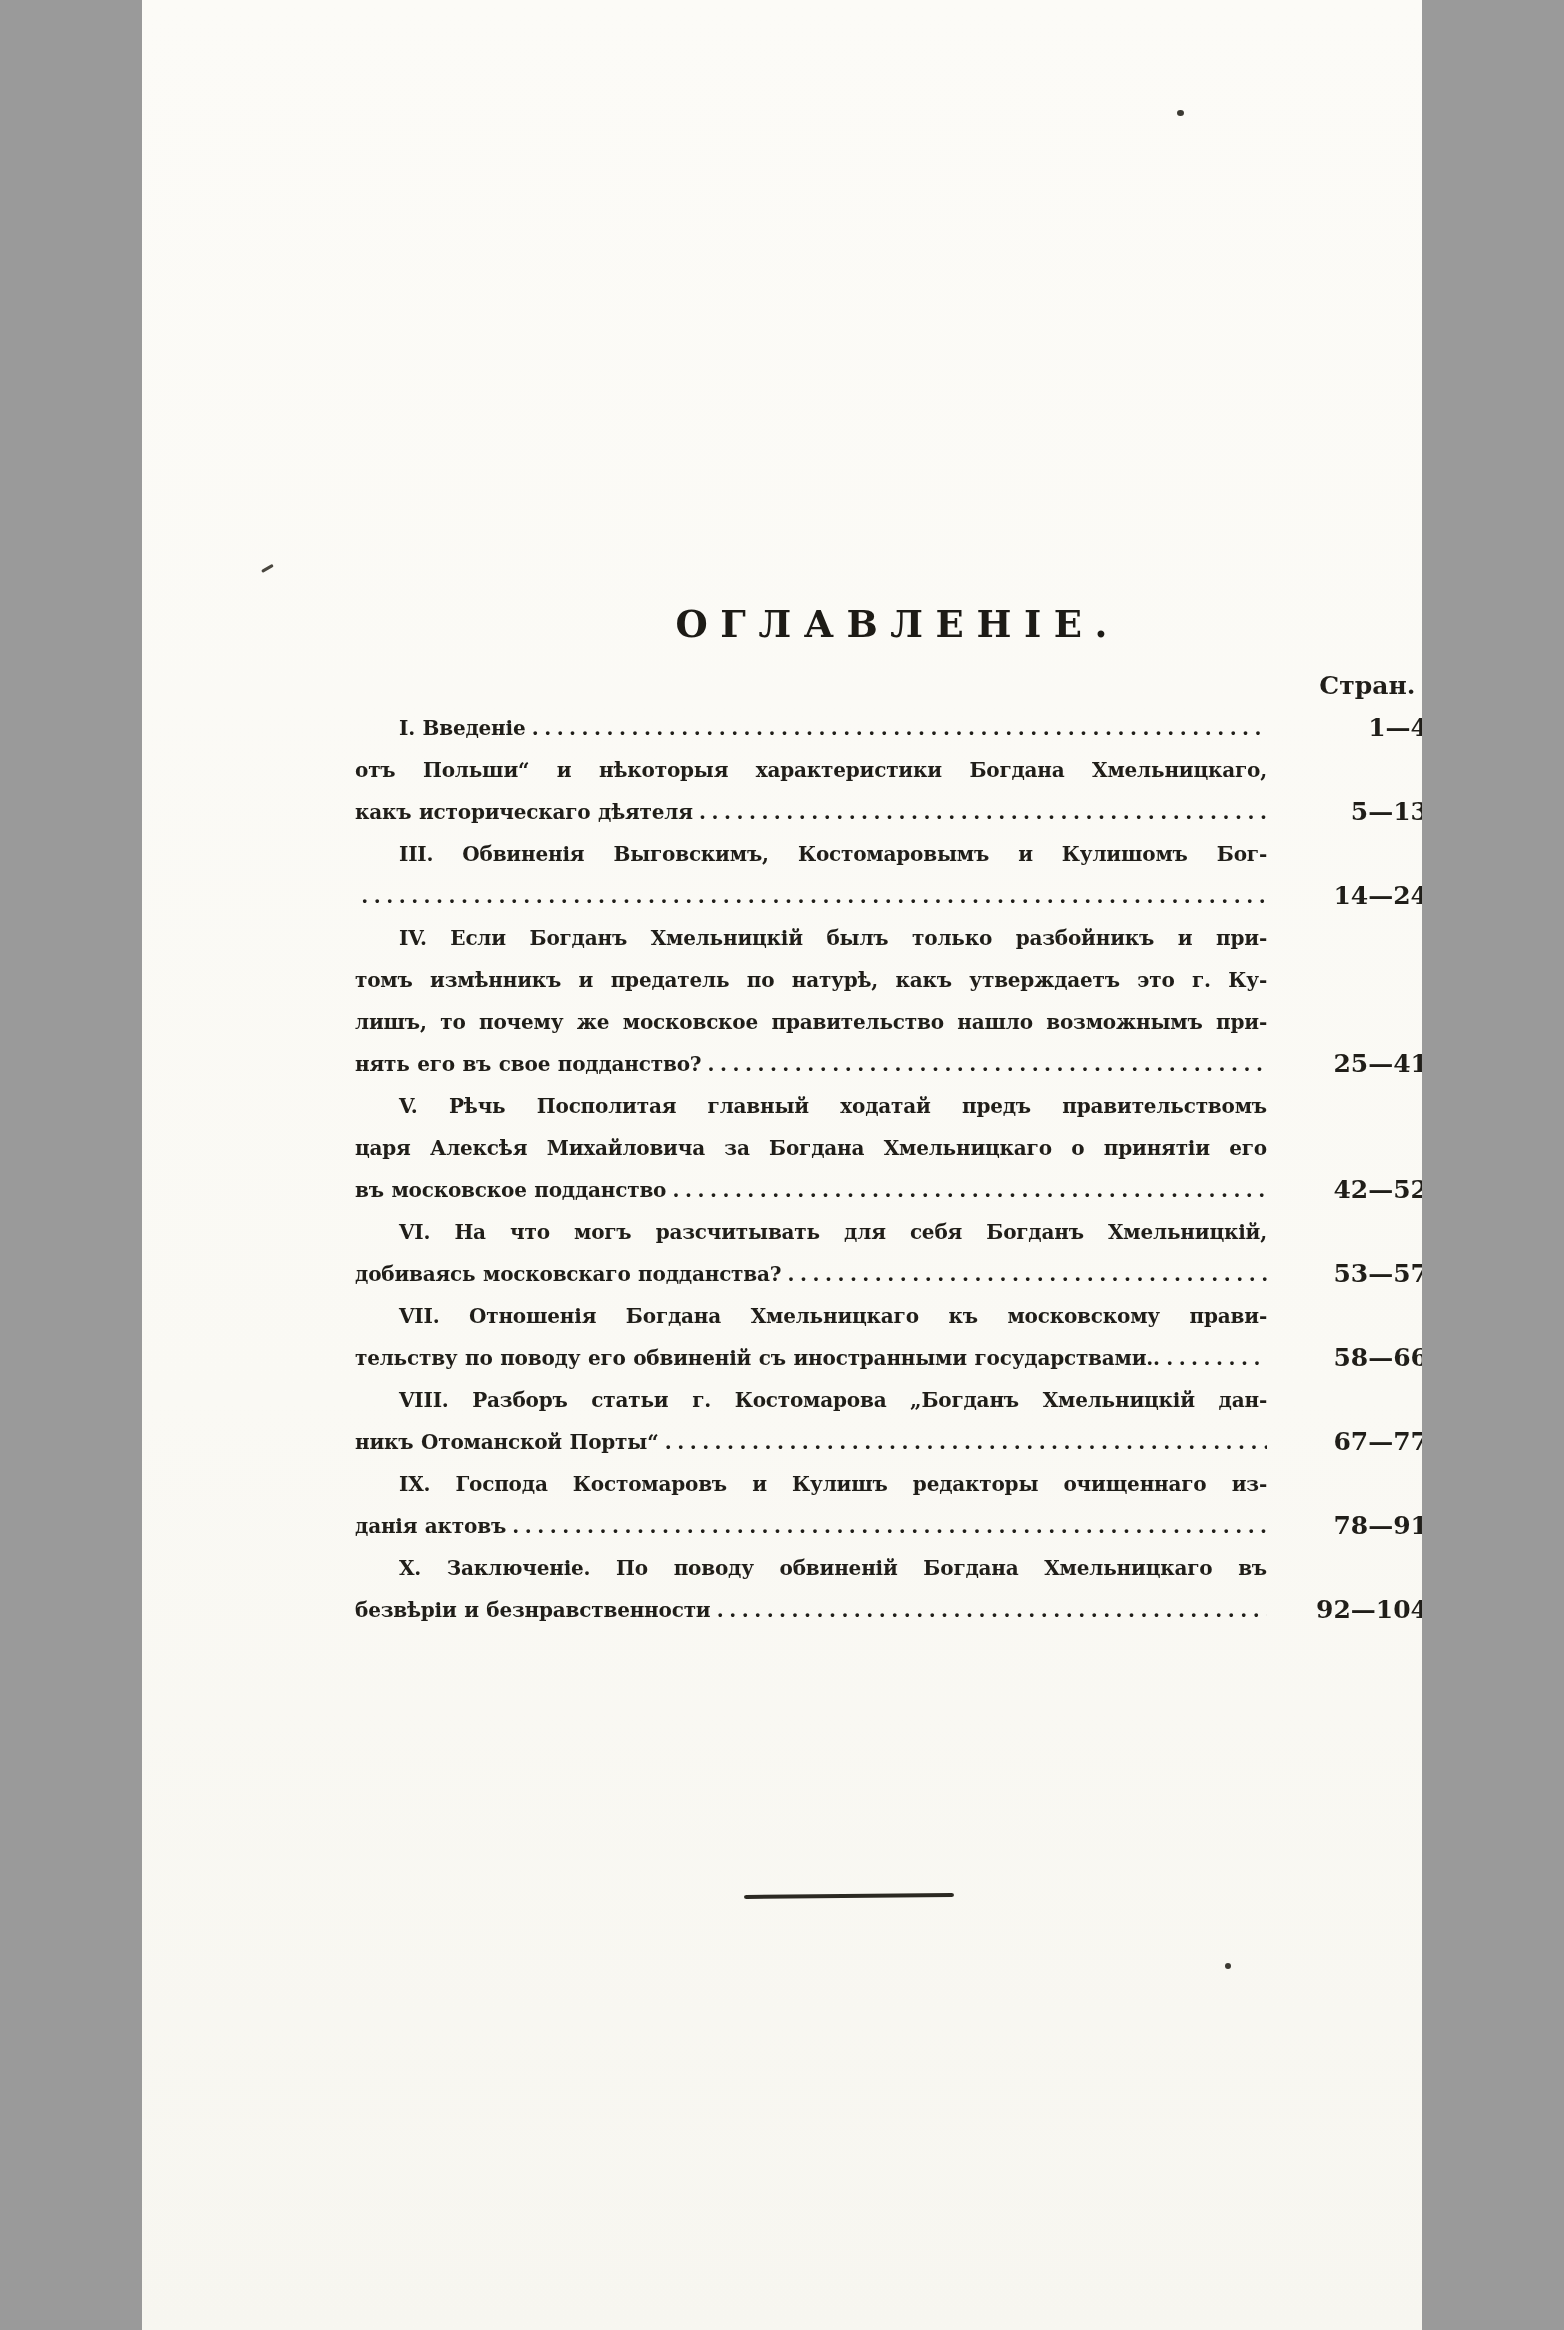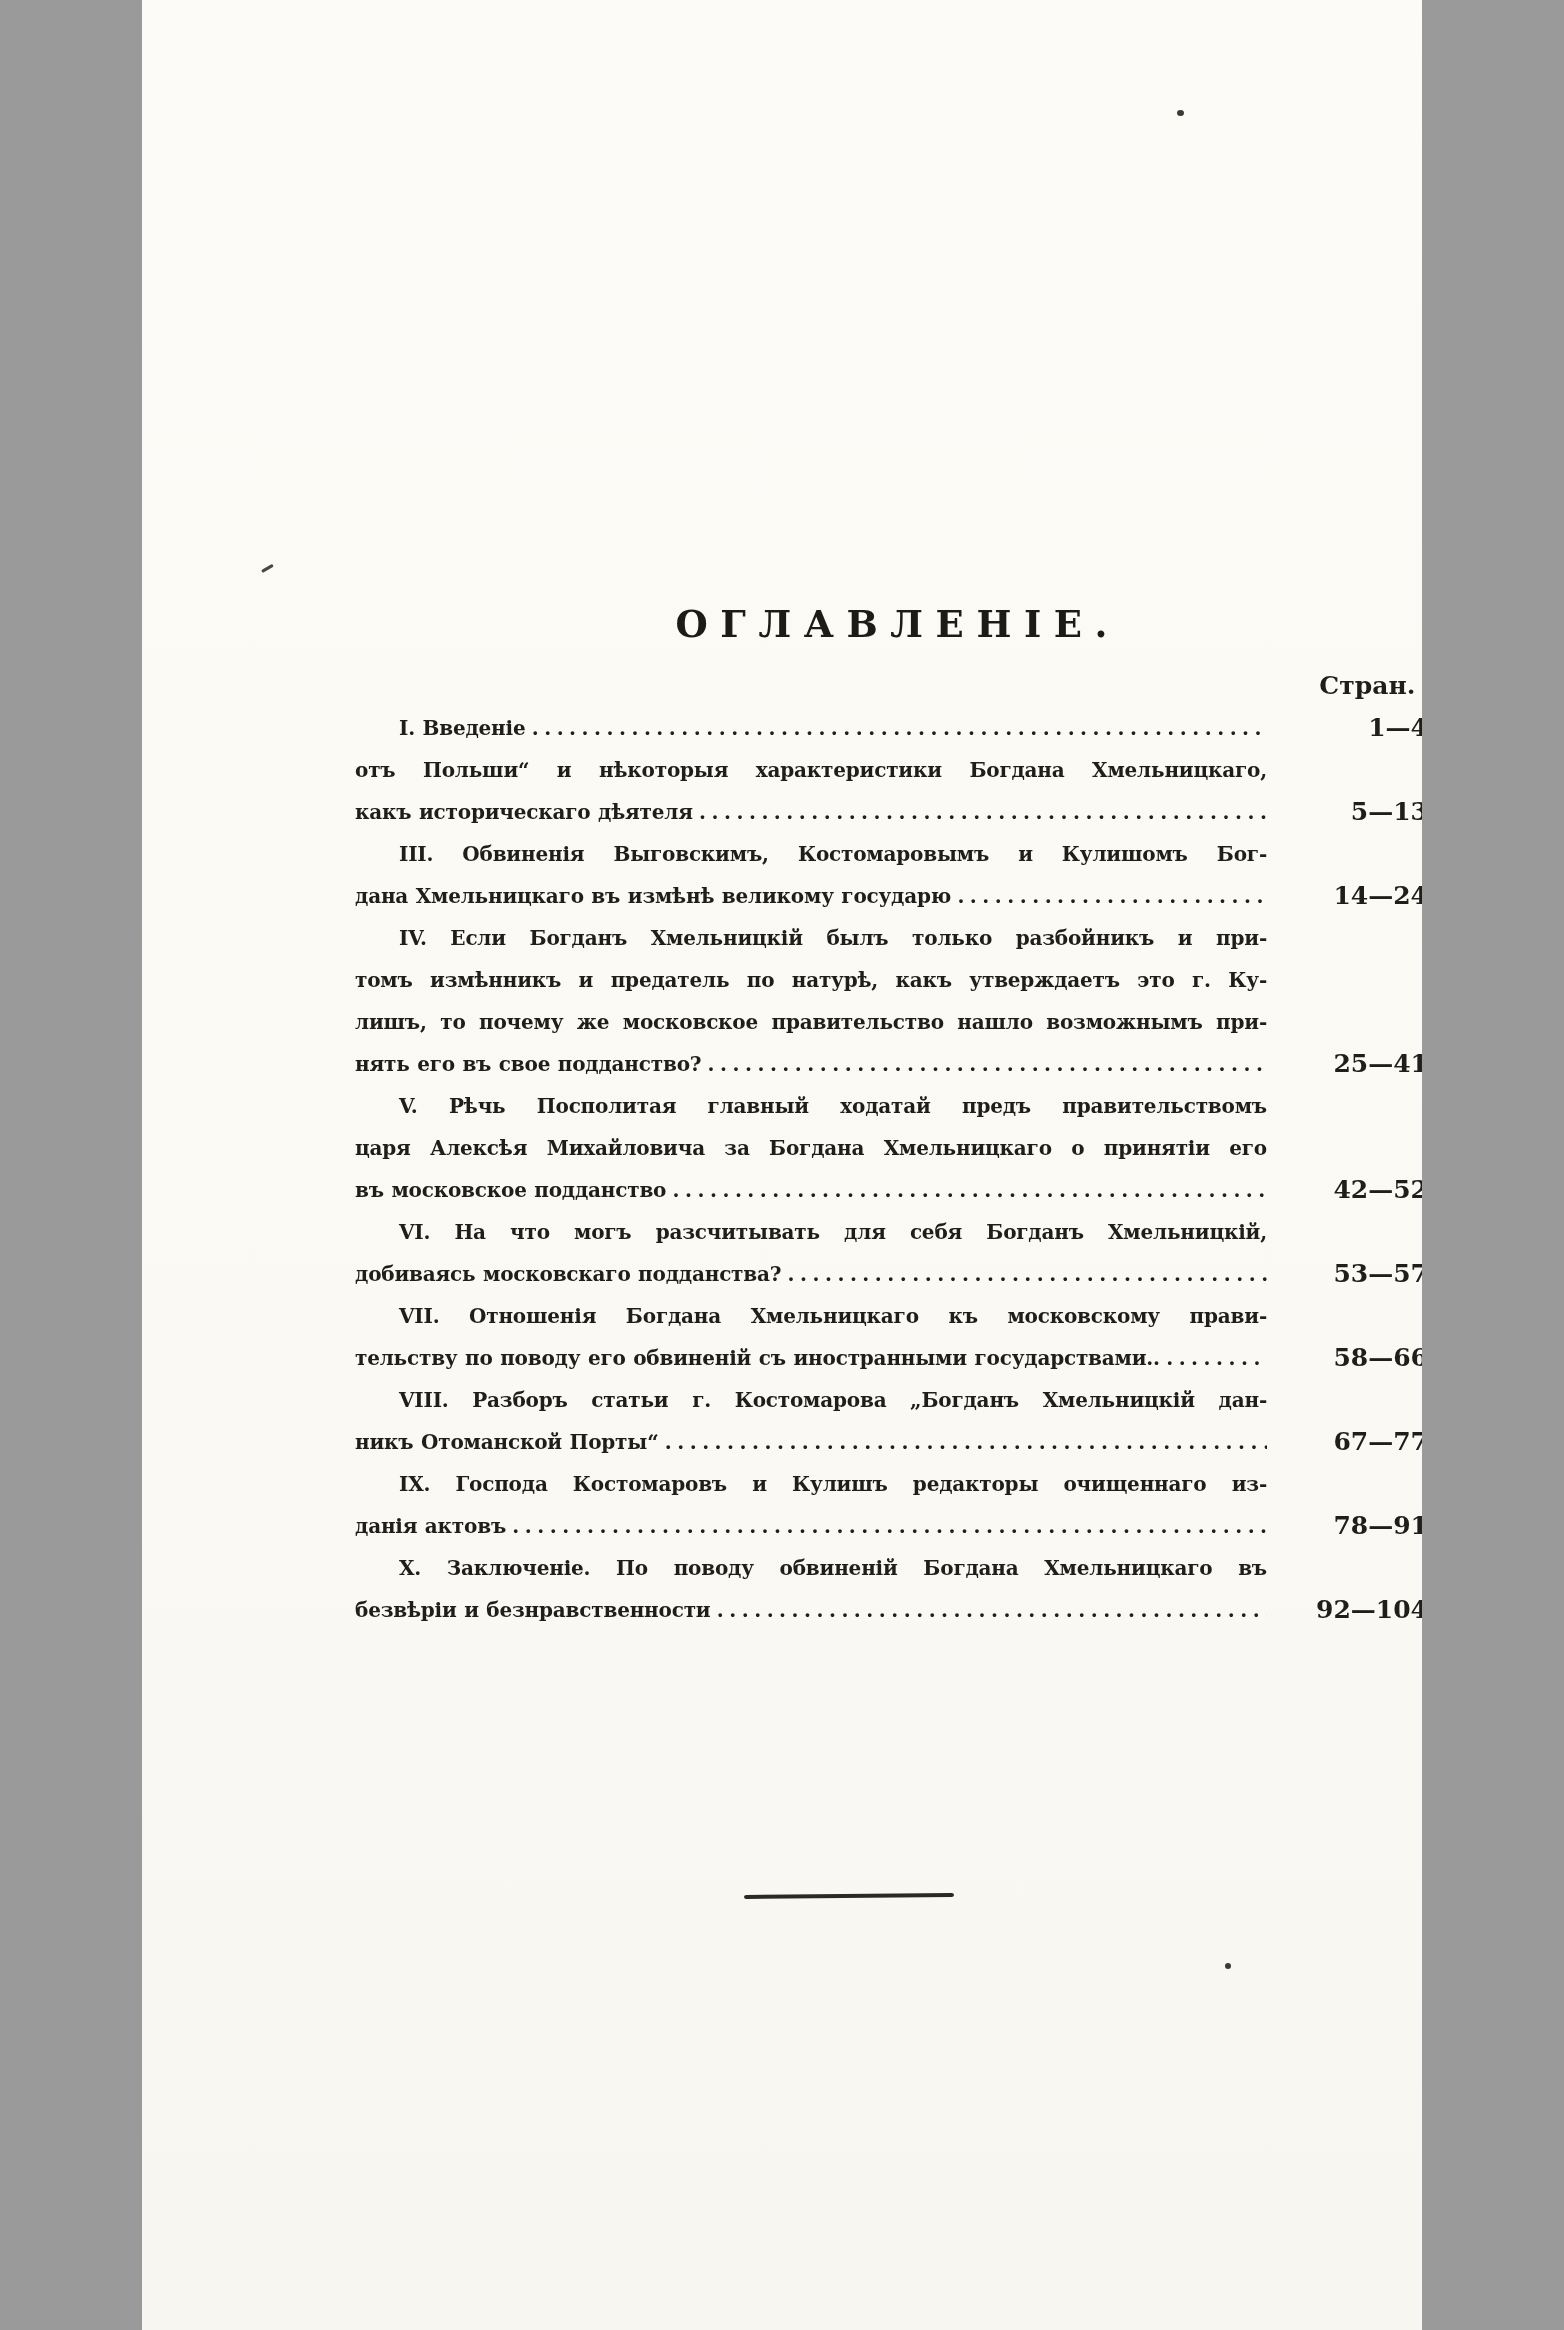--- a/index.html
+++ b/index.html
@@ -142,21 +142,20 @@
               <span class="leader"></span>
             </div>
           </div>
     <div class="entry-pages">5—13</div>
   </div>
 
   <div class="entry">
     <div class="entry-body">
             <div class="line first">III. Обвиненія Выговскимъ, Костомаровымъ и Кулишомъ Бог-</div>
             <div class="line last">
-              <span class="line-text">дана Хмельницкаго въ измѣнѣ великому государю</span>
               <span class="leader"></span>
             </div>
           </div>
     <div class="entry-pages">14—24</div>
   </div>
 
   <div class="entry">
     <div class="entry-body">
             <div class="line first">IV. Если Богданъ Хмельницкій былъ только разбойникъ и при-</div>
             <div class="line">томъ измѣнникъ и предатель по натурѣ, какъ утверждаетъ это г. Ку-</div>

